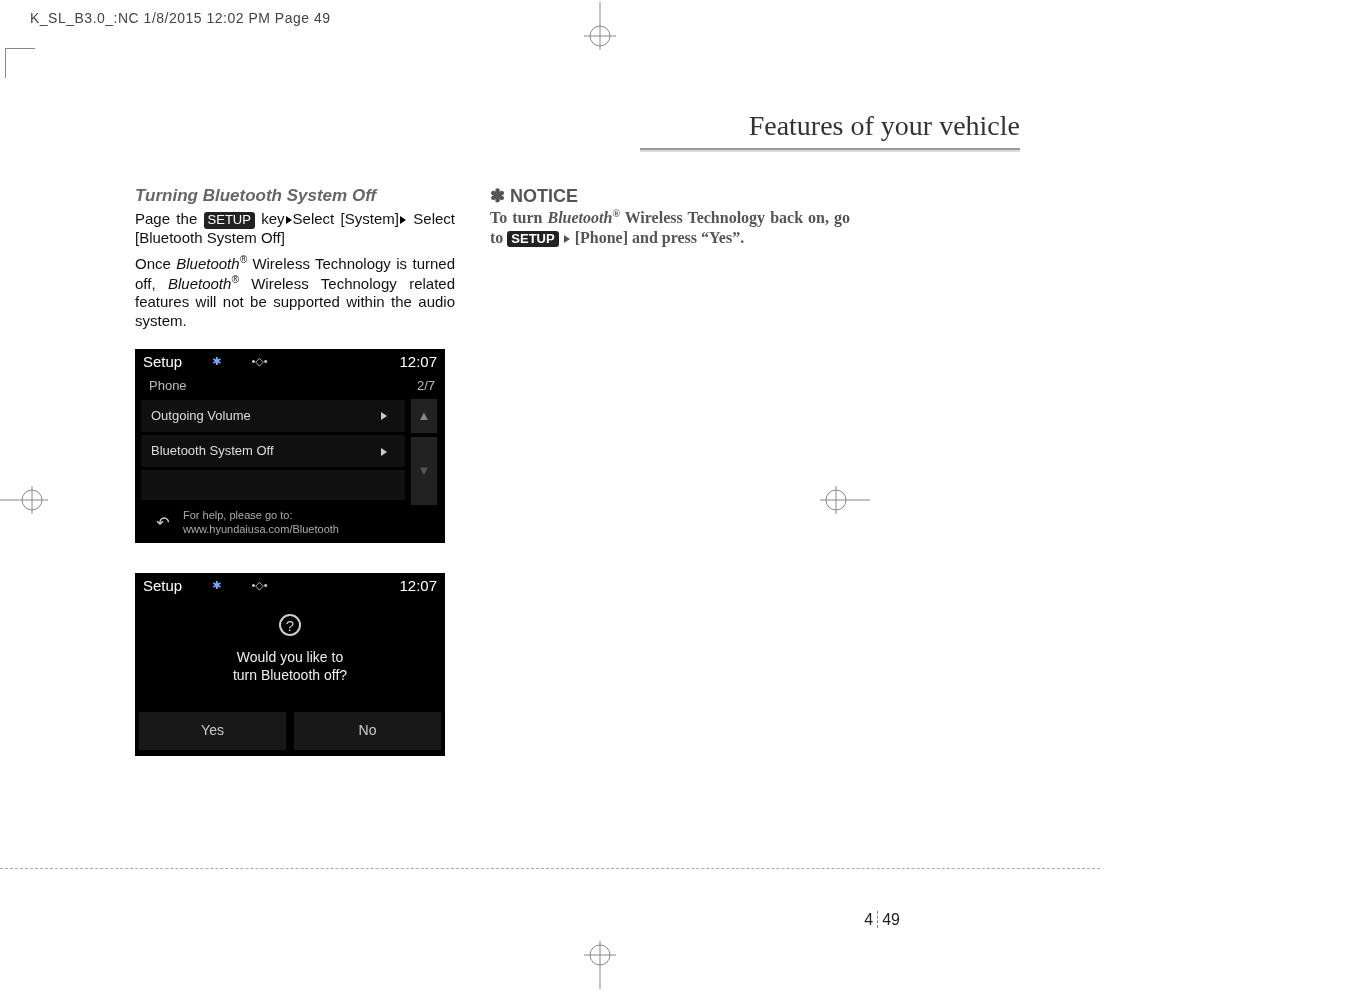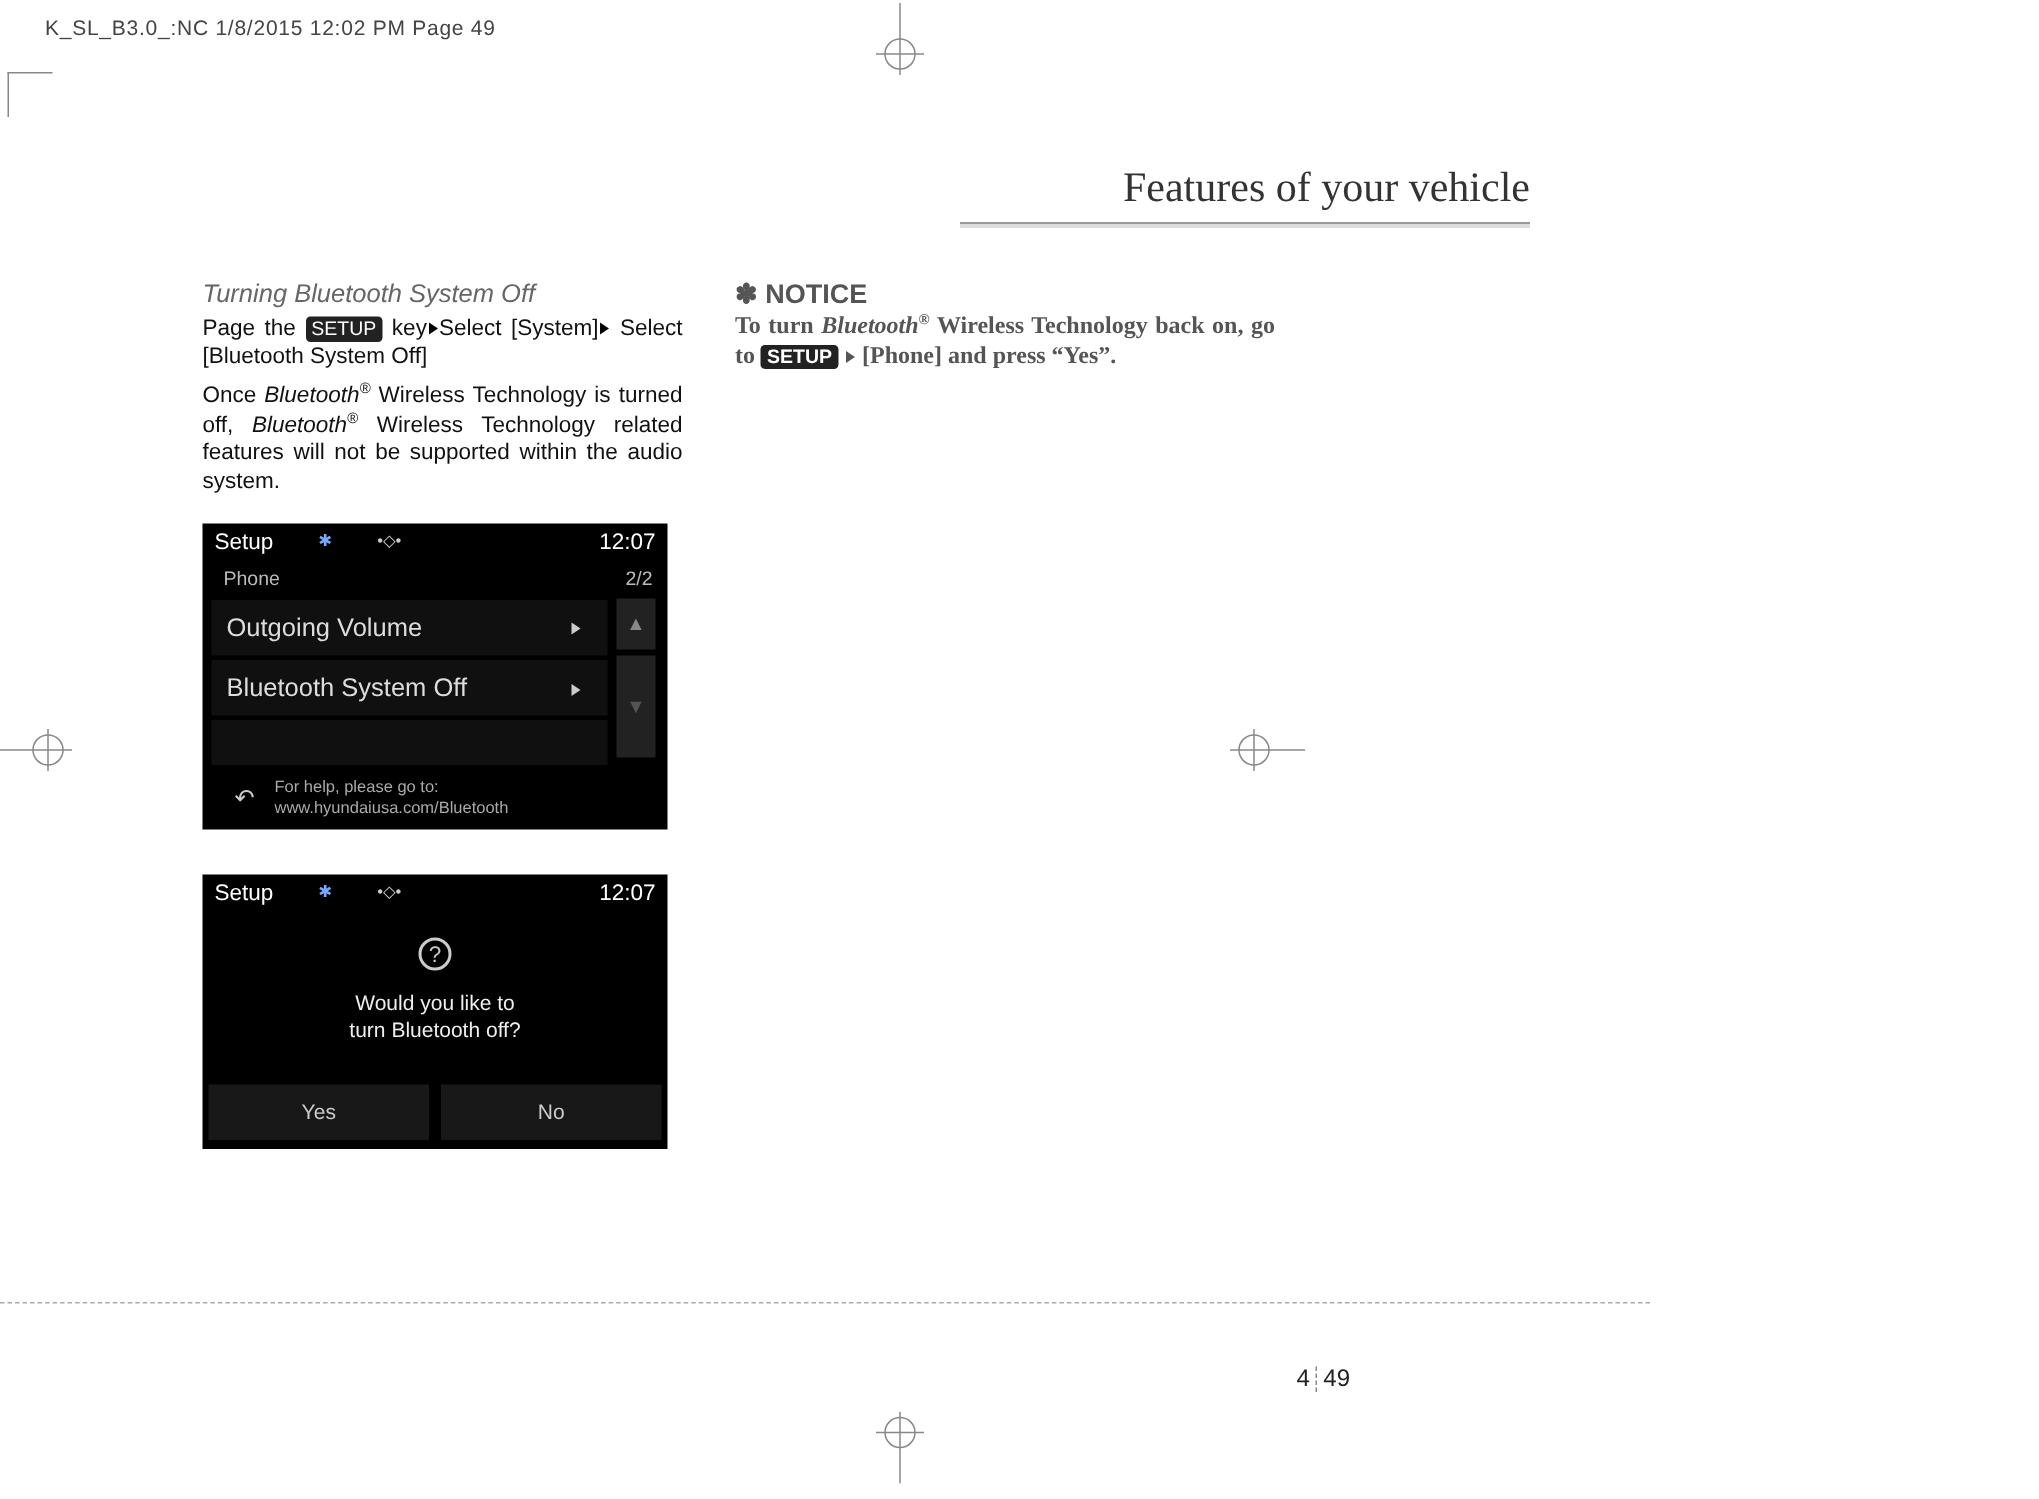--- a/index.html
+++ b/index.html
@@ -9,34 +9,34 @@
   .crop-tl { position: absolute; left: 5px; top: 48px; width: 30px; height: 30px; border-left: 1px solid #888; border-top: 1px solid #888; }
   .section-title { position: absolute; right: 80px; top: 110px; font-family: "Times New Roman", serif; font-size: 28px; color: #333; }
   .title-rule { position: absolute; right: 80px; top: 148px; width: 380px; height: 4px; background: linear-gradient(to bottom, #999 0%, #999 40%, #ddd 40%, #ddd 100%); }
   .reg-top { position: absolute; left: 570px; top: 2px; width: 60px; height: 48px; }
   .reg-bottom { position: absolute; left: 570px; bottom: 10px; width: 60px; height: 48px; }
   .reg-left { position: absolute; left: -2px; top: 480px; width: 50px; height: 40px; }
   .reg-right { position: absolute; right: 230px; top: 480px; width: 50px; height: 40px; }
   .col { position: absolute; width: 360px; font-size: 16px; line-height: 1.25; color: #111; }
   .col1 { left: 135px; top: 185px; width: 320px; }
   .col2 { left: 490px; top: 185px; width: 360px; }
-  .subhead { font-weight: normal; font-style: italic; color: #666; font-size: 17px; margin-bottom: 4px; }
+  .subhead { font-weight: bold; font-style: italic; color: #666; font-size: 17px; margin-bottom: 4px; }
   .body { font-size: 15px; text-align: justify; }
   .body .btn, .notice-body .btn { display: inline-block; background: #222; color: #fff; border-radius: 3px; padding: 0 4px; font-size: 13px; font-family: Arial; }
   .ital { font-style: italic; }
   .sup { font-size: 10px; vertical-align: super; }
   .star { font-family: Arial; }
   .notice-head { font-weight: bold; color: #555; font-size: 18px; }
   .notice-body { font-family: "Times New Roman", serif; font-weight: bold; color: #555; font-size: 16px; text-align: justify; }
   .screenshot { width: 310px; background: #000; color: #eee; font-size: 13px; margin-top: 18px; }
   .ss-top { display: flex; align-items: center; padding: 4px 8px; font-size: 15px; color: #fff; }
   .ss-top .spacer { flex: 1; }
   .ss-sub { padding: 2px 10px 6px 14px; color: #bbb; font-size: 13px; display: flex; }
   .ss-sub .spacer { flex: 1; }
-  .ss-row { display: flex; align-items: center; background: #101010; color: #ddd; margin: 0 6px 3px 6px; padding: 8px 10px; font-size: 17px; }
+  .ss-row { display: flex; align-items: center; background: #101010; color: #ddd; margin: 0 6px 3px 6px; padding: 8px 10px; font-size: 13px; }
   .ss-row .spacer { flex: 1; }
   .ss-arrow { width: 22px; text-align: center; color: #ccc; }
   .ss-side { position: absolute; right: 8px; width: 26px; background: #222; text-align: center; color: #888; }
   .ss-foot { display: flex; align-items: center; padding: 6px 8px; font-size: 11px; color: #aaa; }
   .ss-foot .back { width: 40px; text-align: center; font-size: 16px; color: #ccc; }
   .ss2 { margin-top: 30px; }
   .ss-center { text-align: center; padding: 14px 0 6px 0; color: #ccc; font-size: 18px; }
   .ss-msg { text-align: center; color: #eee; font-size: 14px; padding: 6px 0 16px 0; line-height: 1.3; }
   .ss-btns { display: flex; }
   .ss-btns div { flex: 1; text-align: center; padding: 10px 0; color: #ccc; background: #181818; margin: 12px 4px 6px 4px; font-size: 14px; }
@@ -100,21 +100,21 @@
       <div class="ss-top">
         <span>Setup</span>
         <span style="margin-left:30px;color:#7af;font-size:11px">✱</span>
         <span style="margin-left:30px;color:#ccc;font-size:11px">•◇•</span>
         <span class="spacer"></span>
         <span>12:07</span>
       </div>
       <div class="ss-sub">
         <span>Phone</span>
         <span class="spacer"></span>
-        <span>2/2</span>
+        <span>2/7</span>
       </div>
       <div style="margin-right:34px">
         <div class="ss-row">
           <span>Outgoing Volume</span>
             <span class="spacer"></span>
             <span class="ss-arrow"><span class="tri tri-w"></span></span>
         </div>
         <div class="ss-row">
           <span>Bluetooth System Off</span>
             <span class="spacer"></span>

